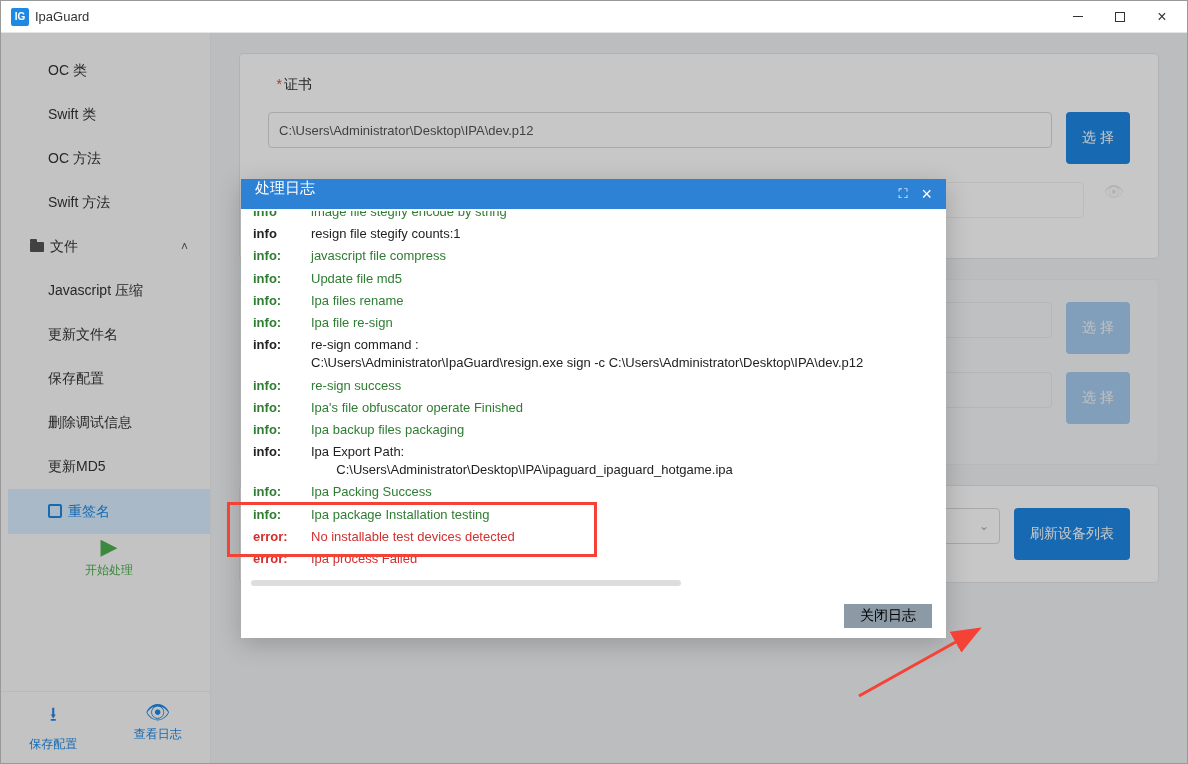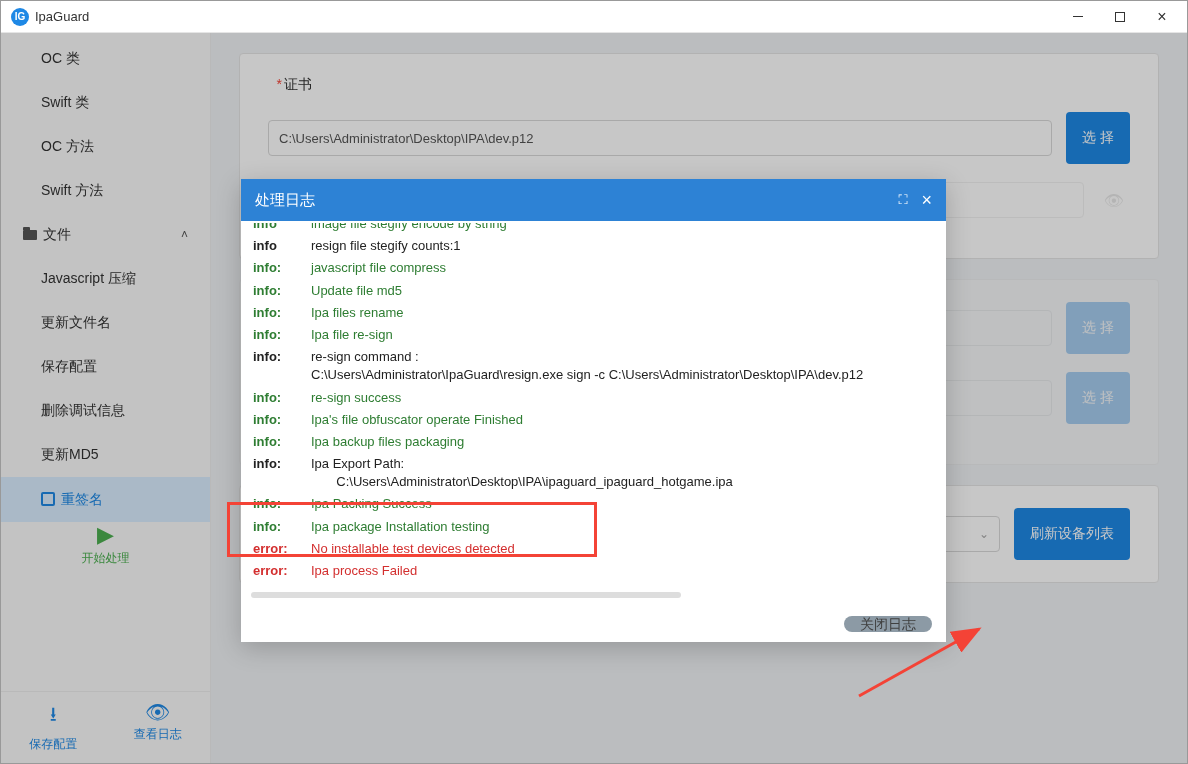--- a/index.html
+++ b/index.html
@@ -1,82 +1,82 @@
 <!DOCTYPE html>
 <html><head>
 <meta charset="utf-8">
 <style>
 * { margin: 0; padding: 0; box-sizing: border-box; font-family: "Microsoft YaHei", "Segoe UI", sans-serif; }
 body { width: 1188px; height: 764px; overflow: hidden; background: #fff; border: 1px solid #999; position: relative; }
 
 
 .titlebar { height: 32px; display: flex; align-items: center; padding: 0 4px; background: #fff; border-bottom: 1px solid #e5e5e5; font-size: 13px; }
-.titlebar .logo { width: 18px; height: 18px; background: #1e88e5; border-radius: 9px; margin: 5px 6px; display: inline-flex; align-items: center; justify-content: center; color: #fff; font-size: 10px; font-weight: bold; }
+.titlebar .logo { width: 18px; height: 18px; background: #1e88e5; border-radius: 2px; margin: 5px 6px; display: inline-flex; align-items: center; justify-content: center; color: #fff; font-size: 10px; font-weight: bold; }
 .titlebar .title { flex: 1; color: #333; }
 .titlebar .winbtn { width: 42px; height: 28px; display: flex; align-items: center; justify-content: center; color: #333; cursor: pointer; }
 .minimize-line { width:10px; height:1px; background:#333; }
 .maximize-box { width:10px; height:10px; border:1px solid #333; }
 .close-x { font-size:16px; line-height:1; }
 
 
 .shell { display: flex; height: calc(100% - 32px); position: relative; }
 .sidebar { width: 210px; background: #fafafa; border-right: 1px solid #eee; display: flex; flex-direction: column; }
-.nav { flex: 1; overflow-y: auto; padding-top: 4px; }
+.nav { flex: 1; overflow-y: auto; padding-top: 16px; margin-left: 7px; }
 .nav-item { padding: 13px 22px 13px 40px; font-size: 14px; color: #333; cursor: pointer; display: flex; align-items: center; justify-content: space-between; }
 .nav-group { padding: 13px 22px 13px 22px; font-size: 14px; color: #333; display:flex; align-items:center; justify-content:space-between; cursor:pointer; }
 .nav-group .lbl { display:flex; align-items:center; gap:6px; }
 .folder-icon { width:14px; height:10px; background:#555; border-radius:1px; position:relative; display:inline-block; }
 .folder-icon:before { content:''; position:absolute; top:-3px; left:0; width:7px; height:3px; background:#555; border-radius:1px 1px 0 0; }
 .chev { font-size:12px; color:#555; }
 .nav-item.active { background: #daeeff; color: #1e88e5; }
 .resign-icon { width:14px; height:14px; border:2px solid #1e88e5; border-radius:2px; display:inline-block; margin-right:6px; position:relative; top:2px; }
 .play-section { text-align:center; padding: 0 0 10px; }
 .play-btn { color:#4caf50; font-size:22px; cursor:pointer; }
 .play-lbl { color:#4caf50; font-size:12px; margin-top:2px; }
 .toolbar { display:flex; border-top:1px solid #eee; }
 .toolbar .btn { flex:1; text-align:center; padding:8px 0 10px; cursor:pointer; }
 .toolbar .ic { color:#1e88e5; font-size:20px; }
 .toolbar .tx { color:#1e88e5; font-size:12px; margin-top:2px; }
 
 
 .content { flex:1; background:#f0f2f5; padding: 20px 28px; overflow-y:auto; position:relative; }
 .panel { background:#fff; border:1px solid #e5e5e5; border-radius:4px; padding: 22px 28px; }
-.field-row { display:flex; align-items:center; margin-bottom:18px; gap:14px; }
+.field-row { display:flex; align-items:flex-start; margin-bottom:18px; gap:14px; }
 .field-row .req { color:#f44336; margin-right:2px; }
 .field-label { width:44px; text-align:right; font-size:14px; color:#333; white-space:nowrap; }
 .text-input { flex:1; height:36px; border:1px solid #d9d9d9; border-radius:4px; padding:0 10px; font-size:13px; color:#555; background:#fff; }
 .select-input { flex:1; height:36px; border:1px solid #d9d9d9; border-radius:4px; padding:0 10px; font-size:13px; color:#555; background:#fff; display:flex; align-items:center; justify-content:space-between; }
 .btn-primary { background:#1e88e5; color:#fff; border:none; border-radius:4px; height:52px; padding:0 16px; font-size:14px; cursor:pointer; white-space:nowrap; }
 .eye-icon { color:#bbb; font-size:16px; cursor:pointer; padding:0 6px; }
 .chev-down { color:#aaa; font-size:12px; }
 
 .radio-row { display:flex; align-items:center; gap:18px; font-size:14px; color:#333; padding:10px 8px 6px; }
 .radio { width:14px; height:14px; border:1px solid #999; border-radius:50%; display:inline-flex; align-items:center; justify-content:center; position:relative; }
 .radio.checked { border-color:#1e88e5; }
 .radio.checked:after { content:''; width:8px; height:8px; background:#1e88e5; border-radius:50%; }
 .radio-lbl.checked { color:#1e88e5; }
 
 
 .overlay { position:absolute; inset:0; background:rgba(0,0,0,0.22); }
 
 
 .dialog { position:absolute; left:240px; top:178px; width:705px; background:#fff; box-shadow:0 6px 24px rgba(0,0,0,0.2); }
-.dlg-head { background:#2d82d5; color:#fff; height:42px; display:flex; align-items:center; padding:0 14px; font-size:15px; justify-content:space-between; }
+.dlg-head { background:#2d82d5; color:#fff; height:30px; display:flex; padding:0 14px; font-size:15px; justify-content:space-between; }
 .dlg-head-ctrls { display:flex; align-items:center; gap:14px; }
 .dlg-body { padding:2px 0 8px; font-size:13px; }
 .log-area { max-height:365px; overflow:hidden; position:relative; }
 .log-row { display:flex; padding:2px 12px; line-height:1.4; }
 .log-level { width:58px; flex-shrink:0; font-weight:bold; }
 .log-msg { flex:1; white-space:pre-wrap; word-break:break-all; }
 .lvl-green { color:#2e7d32; }
 .lvl-black { color:#222; }
 .lvl-red { color:#d32f2f; }
 .scroll-stub { height:6px; background:#ddd; margin:4px 10px 0; width:430px; border-radius:3px; }
 .dlg-foot { display:flex; justify-content:flex-end; padding:10px 14px; }
-.btn-gray { background:#8c9aa5; color:#404040; border:none; border-radius:8px; height:16px; padding:0 16px; font-size:14px; cursor:pointer; }
+.btn-gray { background:#8c9aa5; color:#000000; border:none; border-radius:0; height:24px; padding:0 16px; font-size:14px; cursor:pointer; }
 
 
 .err-box { position:absolute; border:3px solid #f44336; pointer-events:none; left:226px; top:501px; width:370px; height:55px; z-index:30; }
 
 
 .arrow { position:absolute; left:848px; top:620px; width:140px; height:80px; pointer-events:none; z-index:30; }
 
 
 .ghost-section { opacity:0.35; pointer-events:none; }
 </style>

